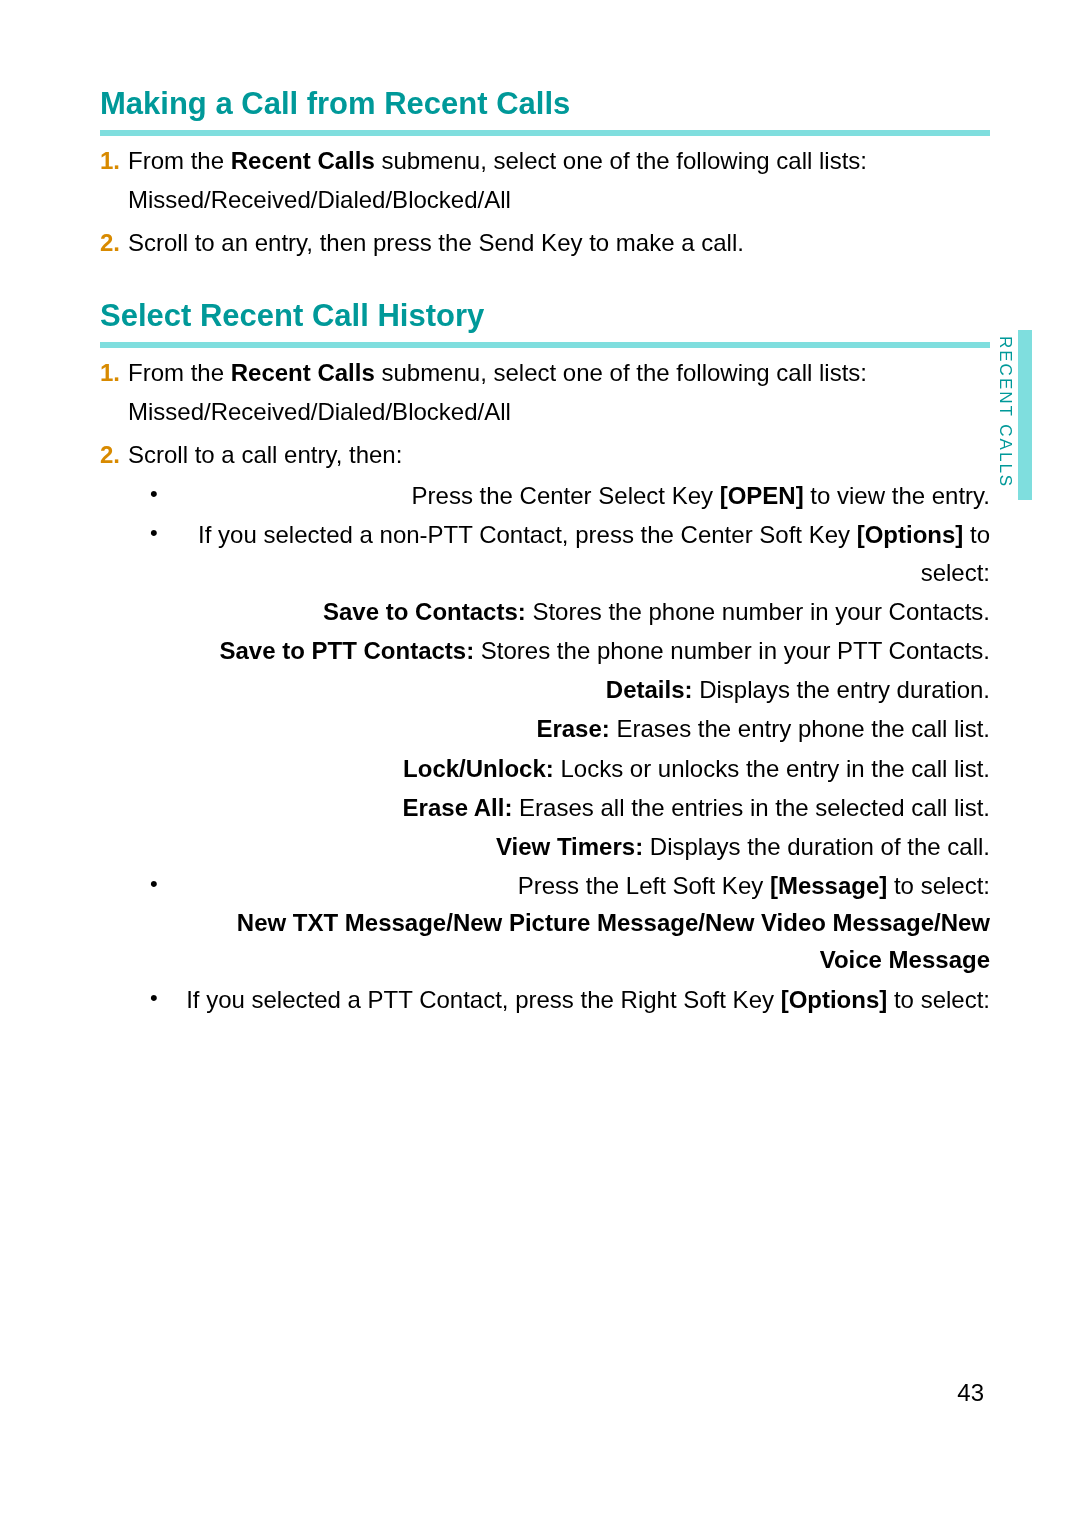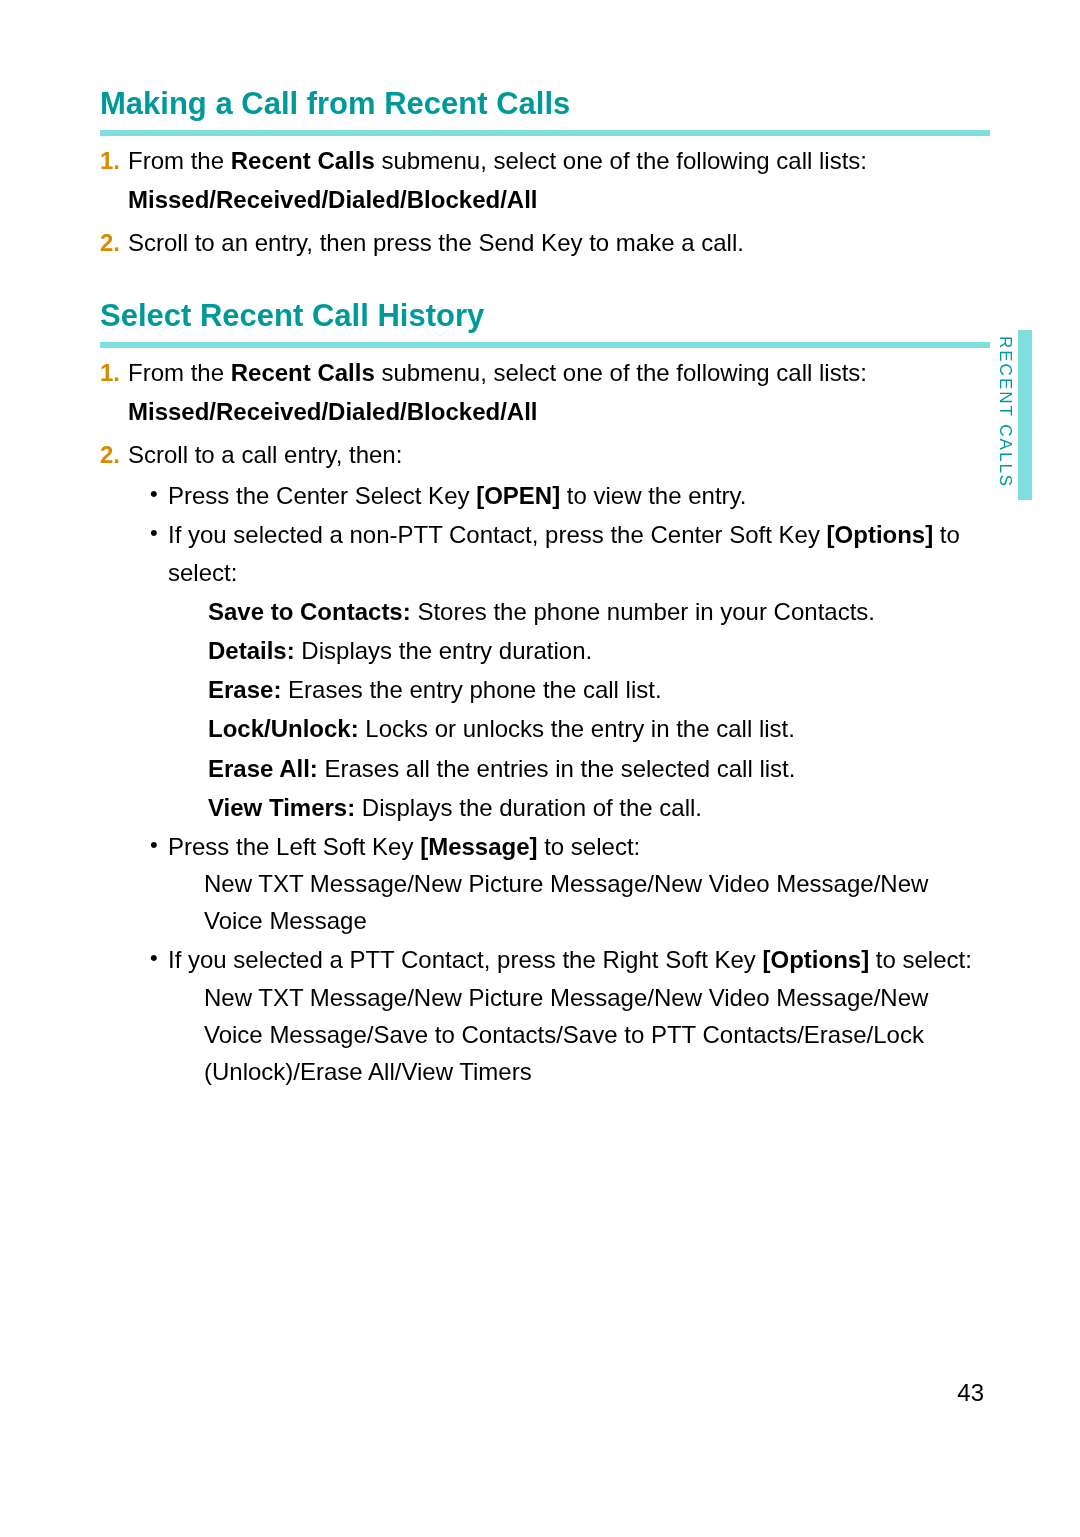--- a/index.html
+++ b/index.html
@@ -37,28 +37,29 @@
     position: relative;
   }
   .step-num {
     position: absolute;
     left: 0;
     top: 0;
     font-weight: bold;
     color: #d88a00;
   }
   .bold-sub {
-    font-weight: bold;
+    font-weight: normal;
     margin: 2px 0 6px 28px;
     display: block;
   }
   .bullets {
     margin: 4px 0 0 50px;
     padding: 0;
     list-style: none;
+    text-align: right;
   }
   .bullets > li {
     position: relative;
     padding-left: 18px;
     margin: 2px 0;
   }
   .bullets > li::before {
     content: "\2022";
     position: absolute;
     left: 0;
@@ -71,21 +72,21 @@
   }
   .kv strong {
     font-weight: bold;
     margin-left: 40px;
   }
   .option-block .kv {
     display: block;
     margin: 2px 0;
   }
   .bold-multi {
-    font-weight: normal;
+    font-weight: bold;
     margin-left: 36px;
   }
   .vertical-tab {
     position: absolute;
     right: 54px;
     top: 336px;
     width: 34px;
   }
   .vertical-tab .bar {
     position: absolute;
@@ -147,36 +148,36 @@
 
     <ul class="bullets">
       <li>
         <span>Press the Center Select Key </span><strong>[OPEN]</strong><span> to view the entry.</span>
       </li>
 
       <li>
         <span>If you selected a non-PTT Contact, press the Center Soft Key </span><strong>[Options]</strong><span> to select:</span>
         <div class="option-block">
           <span class="kv"><strong>Save to Contacts:</strong><span> Stores the phone number in your Contacts.</span></span>
+          <span class="kv"><strong>Save to PTT Contacts:</strong><span> Stores the phone number in your PTT Contacts.</span></span>
           <span class="kv"><strong>Details:</strong><span> Displays the entry duration.</span></span>
           <span class="kv"><strong>Erase:</strong><span> Erases the entry phone the call list.</span></span>
           <span class="kv"><strong>Lock/Unlock:</strong><span> Locks or unlocks the entry in the call list.</span></span>
           <span class="kv"><strong>Erase All:</strong><span> Erases all the entries in the selected call list.</span></span>
           <span class="kv"><strong>View Timers:</strong><span> Displays the duration of the call.</span></span>
         </div>
       </li>
 
       <li>
         <span>Press the Left Soft Key </span><strong>[Message]</strong><span> to select:</span>
         <div class="bold-multi">New TXT Message/New Picture Message/New Video Message/New Voice Message</div>
       </li>
 
       <li>
         <span>If you selected a PTT Contact, press the Right Soft Key </span><strong>[Options]</strong><span> to select:</span>
-        <div class="bold-multi">New TXT Message/New Picture Message/New Video Message/New Voice Message/Save to Contacts/Save to PTT Contacts/Erase/Lock (Unlock)/Erase All/View Timers</div>
       </li>
     </ul>
   </div>
 
   <div class="vertical-tab">
     <div class="bar"></div>
     <span class="txt">RECENT CALLS</span>
   </div>
 
   <span class="page-number">43</span>

